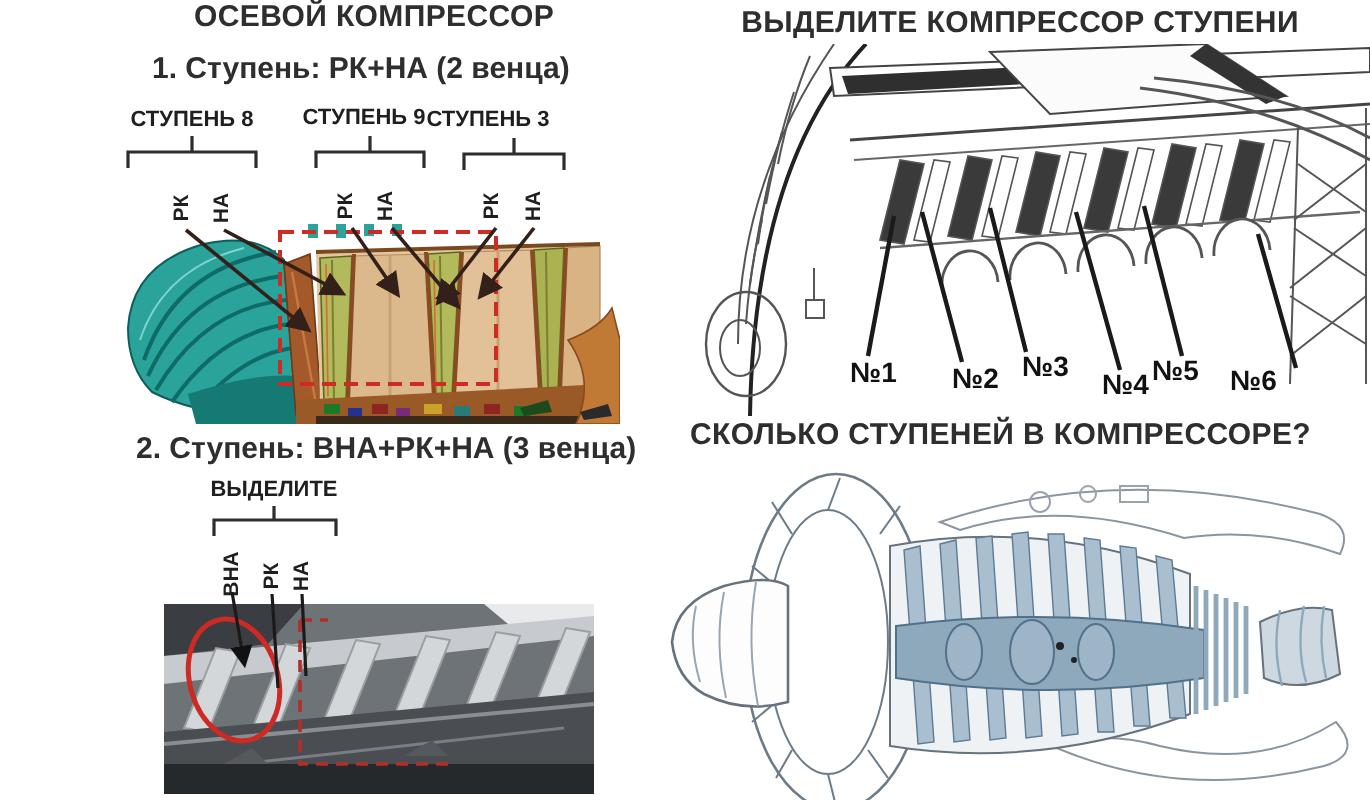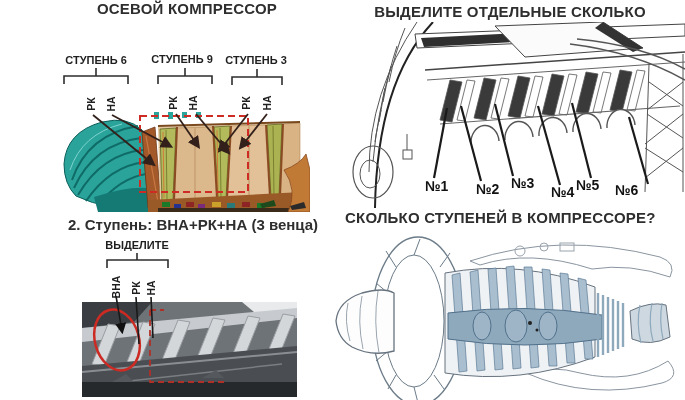--- a/index.html
+++ b/index.html
@@ -20,41 +20,42 @@
   svg{display:block;}
   #overlay{pointer-events:none;}
 </style>
 </head>
 <body>
 
 <div id="slide">
 
   <div class="abs title t-main center" style="left:62px;top:0;width:250px;">ОСЕВОЙ КОМПРЕССОР</div>
 
-
-  <div class="abs t-small center" style="left:56px;top:54px;width:80px;">СТУПЕНЬ 6</div>
+  <div class="abs title t-sub" style="left:76px;top:26px;">1. Ступень: РК+НА (2 венца)</div>
+
+  <div class="abs t-small center" style="left:56px;top:54px;width:80px;">СТУПЕНЬ 8</div>
   <div class="abs t-small center" style="left:142px;top:53px;width:80px;">СТУПЕНЬ 9</div>
-  <div class="abs t-small center" style="left:216px;top:54px;width:80px;">СТУПЕНЬ 3</div>
+  <div class="abs t-small center" style="left:204px;top:54px;width:80px;">СТУПЕНЬ 3</div>
 
   <div class="abs rot" style="left:78px;top:98px;">РК</div>
   <div class="abs rot" style="left:98px;top:98px;">НА</div>
   <div class="abs rot" style="left:160px;top:97px;">РК</div>
   <div class="abs rot" style="left:180px;top:97px;">НА</div>
   <div class="abs rot" style="left:233px;top:97px;">РК</div>
   <div class="abs rot" style="left:254px;top:97px;">НА</div>
 
   <div class="abs title t-sub" style="left:68px;top:216px;">2. Ступень: ВНА+РК+НА (3 венца)</div>
 
   <div class="abs t-small center" style="left:97px;top:239px;width:80px;">ВЫДЕЛИТЕ</div>
 
   <div class="abs rot" style="left:103px;top:281px;">ВНА</div>
   <div class="abs rot" style="left:123px;top:282px;">РК</div>
   <div class="abs rot" style="left:138px;top:282px;">НА</div>
 
-  <div class="abs title t-main center" style="left:345px;top:3px;width:330px;">ВЫДЕЛИТЕ ОТДЕЛЬНЫЕ СКОЛЬКО</div>
+  <div class="abs title t-main center" style="left:345px;top:3px;width:330px;">ВЫДЕЛИТЕ КОМПРЕССОР СТУПЕНИ</div>
 
   <div class="abs t-num" style="left:425px;top:178px;">№1</div>
   <div class="abs t-num" style="left:476px;top:181px;">№2</div>
   <div class="abs t-num" style="left:511px;top:175px;">№3</div>
   <div class="abs t-num" style="left:551px;top:184px;">№4</div>
   <div class="abs t-num" style="left:576px;top:177px;">№5</div>
   <div class="abs t-num" style="left:615px;top:182px;">№6</div>
 
   <div class="abs title t-main center" style="left:345px;top:209px;width:296px;">СКОЛЬКО СТУПЕНЕЙ В КОМПРЕССОРЕ?</div>
 

